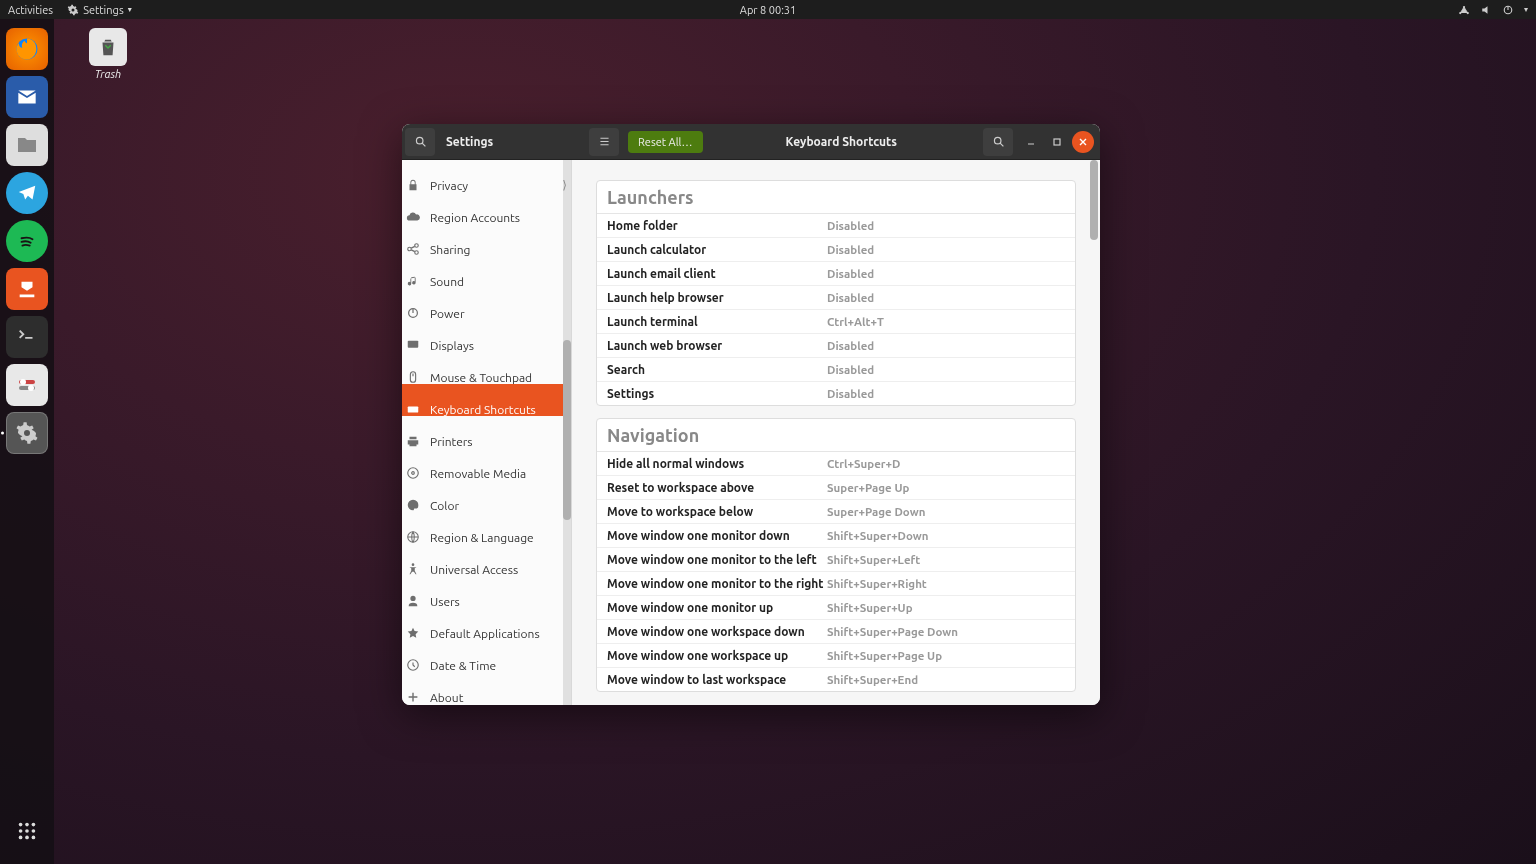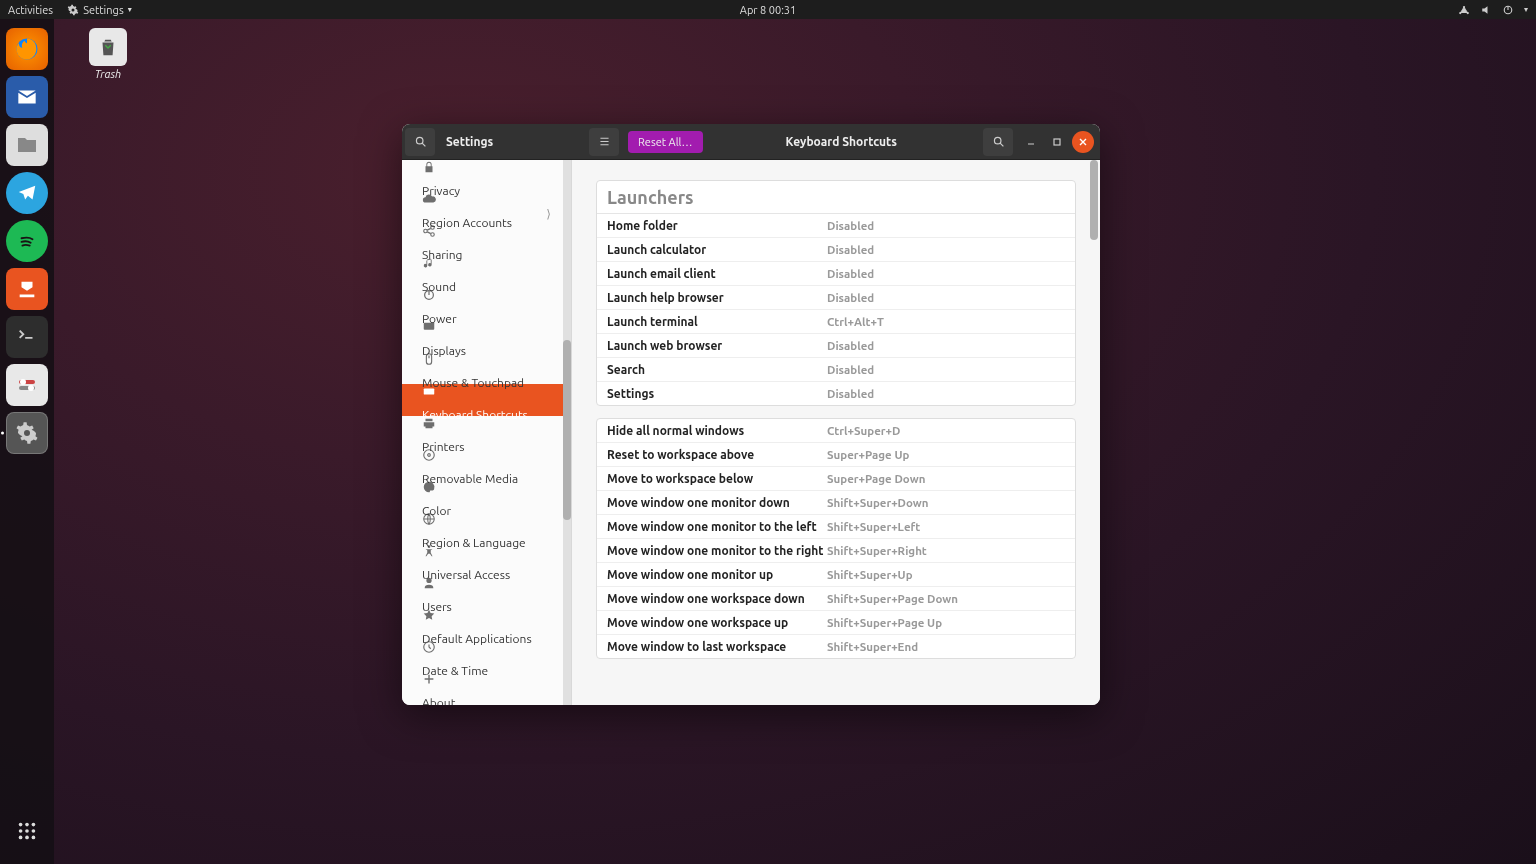--- a/index.html
+++ b/index.html
@@ -66,43 +66,43 @@
 }
 .tb-left { display: flex; align-items: center; width: 170px; }
 .tb-btn {
   width: 30px; height: 28px; margin: 0 3px; background: #3e3e3e;
   border-radius: 4px; display: flex; align-items: center; justify-content: center;
   cursor: pointer;
 }
 .tb-title { font-weight: 600; color: #eee; margin-left: 8px; }
 .tb-mid { display: flex; align-items: center; gap: 6px; margin-left: 14px; }
 .tb-reset {
-  background: #a21caf; color: #eee; padding: 5px 10px; border-radius: 4px;
+  background: #4d7c0f; color: #eee; padding: 5px 10px; border-radius: 4px;
   font-size: 11px; cursor: pointer;
 }
 .tb-center { flex: 1; text-align: center; font-weight: 600; color: #eee; }
 .tb-right { display: flex; align-items: center; gap: 4px; padding-right: 6px; }
 .win-ctrl {
   width: 22px; height: 22px; border-radius: 50%;
   display: flex; align-items: center; justify-content: center; cursor: pointer;
 }
 .win-close { background: #e95420; color: #fff; }
 
 .window-body { flex: 1; display: flex; overflow: hidden; }
 
 
 .sidebar {
   width: 170px; background: #fbfbfb; border-right: 1px solid #d8d8d8;
   overflow-y: auto; position: relative;
 }
 .sb-scroll { position: absolute; right: 0; top: 0; bottom: 0; width: 8px; background: #e0e0e0; }
 .sb-thumb { position: absolute; right: 0; top: 180px; width: 8px; height: 180px; background: #b0b0b0; border-radius: 4px; }
 .sb-item {
-  height: 32px; display: flex; align-items: flex-start; padding: 0 20px;
-  font-size: 12px; color: #333; cursor: pointer; gap: 10px; flex-direction: column;
+  height: 32px; display: flex; align-items: flex-end; padding: 0 4px;
+  font-size: 12px; color: #333; cursor: pointer; gap: 10px;
 }
 .sb-item.selected { background: #e95420; color: #fff; }
 .sb-icon { width: 14px; height: 14px; flex-shrink: 0; opacity: 0.7; }
 .sb-item.selected .sb-icon { opacity: 1; }
 .sb-chevron { margin-left: auto; opacity: 0.5; }
 
 
 .content { flex: 1; background: #f6f6f6; overflow-y: auto; padding: 20px 24px; position: relative; }
 .ct-scroll { position: absolute; right: 2px; top: 0; width: 8px; height: 80px; background: #b0b0b0; border-radius: 4px; }
 .panel {
@@ -471,20 +471,21 @@
           <div class="row">
             <span class="row-label">Search</span>
             <span class="row-value">Disabled</span>
           </div>
           <div class="row">
             <span class="row-label">Settings</span>
             <span class="row-value">Disabled</span>
           </div>
         </div>
         <div class="panel">
+          <div class="section-header">Navigation</div>
           <div class="row">
             <span class="row-label">Hide all normal windows</span>
             <span class="row-value">Ctrl+Super+D</span>
           </div>
           <div class="row">
             <span class="row-label">Reset to workspace above</span>
             <span class="row-value">Super+Page Up</span>
           </div>
           <div class="row">
             <span class="row-label">Move to workspace below</span>

